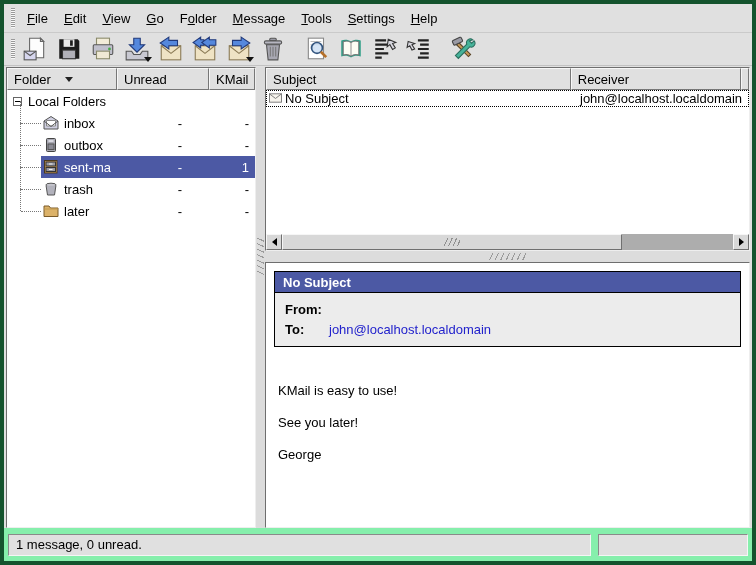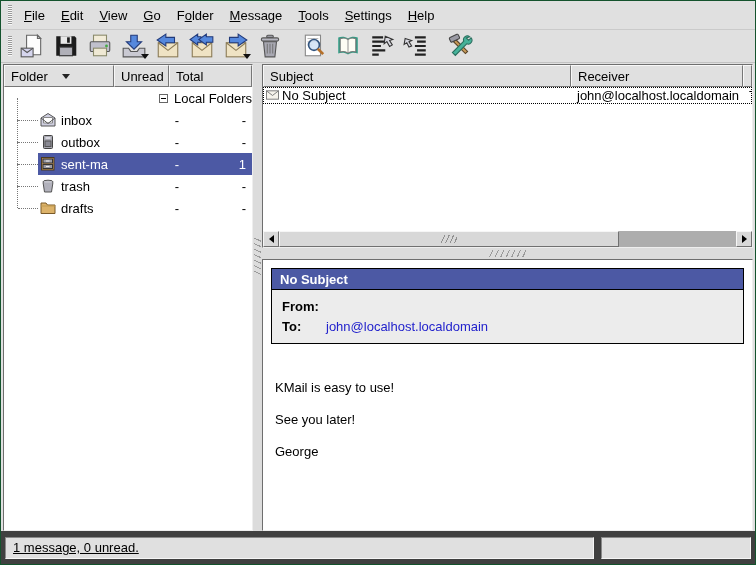--- a/index.html
+++ b/index.html
@@ -1,20 +1,20 @@
 <!DOCTYPE html>
 <html><head>
 <meta charset="utf-8">
 <style>
   * { margin:0; padding:0; box-sizing:border-box; }
   html,body { background:#888; }
   .window {
     width:756px; height:565px;
     background:#e0e0e0;
-    border:1px solid #14532d;
+    border:4px solid #14532d;
     font-family:"Liberation Sans", sans-serif;
     font-size:13px; color:#000;
     display:flex; flex-direction:column;
     position:relative; overflow:hidden;
   }
   
   .menubar { height:28px; display:flex; align-items:center; padding-left:3px; background:#e0e0e0; }
   .grip { width:4px; height:20px; margin:0 4px;
           background:repeating-linear-gradient(0deg,#f8f8f8 0 1px,#9a9a9a 1px 2px); }
   .menu-item { padding:4px 8px; cursor:default; white-space:nowrap; }
@@ -33,24 +33,24 @@
   .lv { background:#fff; border:1px solid; border-color:#6e6e6e #eeeeee #eeeeee #6e6e6e; }
   .lv-header { display:flex; height:22px; flex:none; }
   .hdr-cell { background:#e0e0e0; border:1px solid; border-color:#f7f7f7 #777 #777 #f7f7f7;
               padding:2px 6px; height:22px; overflow:hidden; white-space:nowrap;
               display:flex; align-items:center; }
   .sort-arrow { width:0; height:0; margin-left:14px;
                 border-left:4px solid transparent; border-right:4px solid transparent;
                 border-top:5px solid #222; }
   
   .folder-pane { width:250px; flex:none; display:flex; flex-direction:column; }
-  .fh-folder { width:110px; } .fh-unread { width:55px; } .fh-total { flex:1; }
+  .fh-folder { width:110px; } .fh-unread { width:92px; } .fh-total { flex:1; }
   .tree { flex:1; overflow:hidden; position:relative; }
   .tree-row { height:22px; position:relative; display:flex; align-items:center; }
-  .tree-row.root { padding-left:6px;justify-content:flex-end; }
+  .tree-row.root { padding-left:6px; }
   .tree-row.child { padding-left:36px; }
   .tree-row.child::before { content:''; position:absolute; left:13px; top:-11px; height:22px;
                             border-left:1px dotted #777; }
   .tree-row.child::after  { content:''; position:absolute; left:14px; top:11px; width:20px;
                             border-top:1px dotted #777; }
   .expander { width:9px; height:9px; background:#fff; border:1px solid #666;
               position:relative; margin-right:6px; flex:none; }
   .expander::after { content:''; position:absolute; left:1px; right:1px; top:3px;
                      border-top:1px solid #000; }
   .ticon { width:16px; height:16px; flex:none; margin-right:5px; position:relative; z-index:1; }
@@ -102,21 +102,21 @@
                border-bottom:1px solid #000; }
   .hdr-fields { padding-top:6px; }
   .hdr-row { display:flex; padding:1px 10px; height:20px; align-items:center; }
   .hdr-row .lbl { font-weight:bold; width:44px; flex:none; }
   .hdr-row .val {}
   .hdr-row .val.link { color:#2222cc; cursor:pointer; }
   .msg-body { padding:16px 0 0 12px; line-height:16px;margin-top:20px; }
   .msg-body .para { margin-bottom:16px; }
   
   .statusbar { height:33px; flex:none; display:flex; align-items:center; gap:7px; padding:5px 4px;
-               background:#404040;text-decoration:underline; }
+               background:#86efac; }
   .status-panel { height:22px; border:1px solid; border-color:#8a8a8a #f6f6f6 #f6f6f6 #8a8a8a;
                   display:flex; align-items:center; padding:0 7px; background:#e0e0e0; }
   .status-left { flex:1; }
   .status-right { width:150px; flex:none; }
   u { text-decoration:underline; }
 </style>
 </head>
 <body>
 
 <div class="window">
@@ -269,21 +269,21 @@
     <div class="folder-pane lv">
       <div class="lv-header">
         <div class="hdr-cell fh-folder">
           <span>Folder</span>
           <span class="sort-arrow"></span>
         </div>
         <div class="hdr-cell fh-unread">
           <span>Unread</span>
         </div>
         <div class="hdr-cell fh-total">
-          <span>Total</span>
+          <span>KMail</span>
         </div>
       </div>
       <div class="tree" id="folder-tree">
           <div class="tree-row root">
             <span class="expander"></span>
             <span class="tree-label">Local Folders</span>
           </div>
           <div class="tree-row child">
             <span class="ticon">
               <svg viewBox="0 0 16 16">
@@ -333,21 +333,21 @@
             <span class="cell-unread">-</span>
             <span class="cell-total">-</span>
           </div>
           <div class="tree-row child">
             <span class="ticon">
               <svg viewBox="0 0 16 16">
                 <path d="M1 3h5l1.5 2H15v8.5H1z" fill="#dcb269" stroke="#7a5a28"></path>
                 <path d="M1 6h14" stroke="#c09a50" fill="none"></path>
               </svg>
             </span>
-            <span class="tree-label">drafts</span>
+            <span class="tree-label">later</span>
             <span class="cell-unread">-</span>
             <span class="cell-total">-</span>
           </div>
         </div>
     </div>
 
     <div class="vsplit">
       <div class="hash"></div>
     </div>
 

